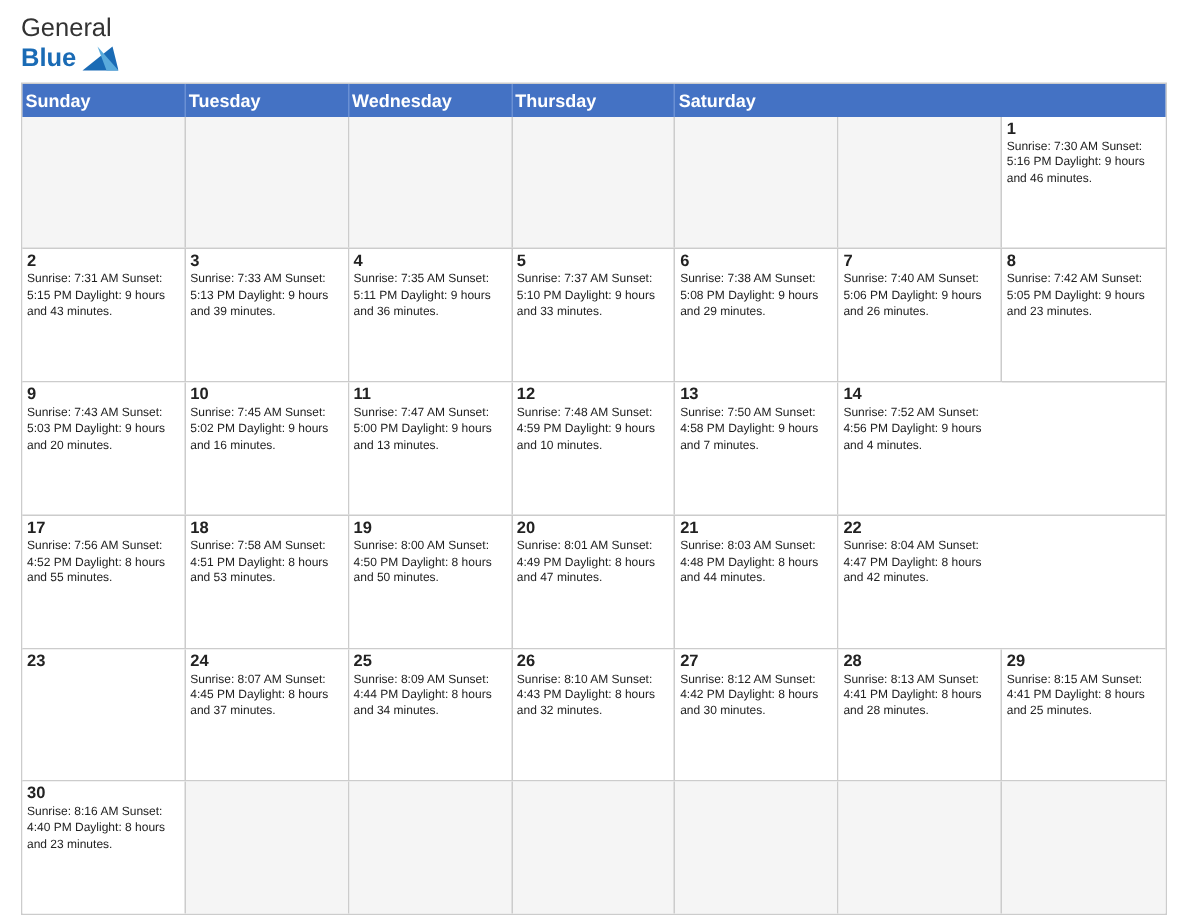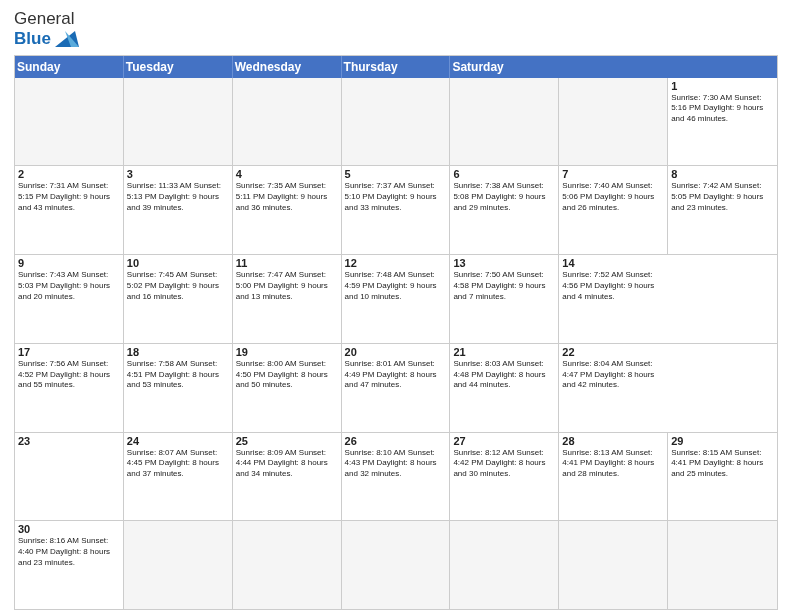--- a/index.html
+++ b/index.html
@@ -144,21 +144,21 @@
         </div>
         <div class="cal-row">
           <div class="cal-cell">
             <span class="day-num">2</span>
             <div class="cell-info">Sunrise: 7:31 AM
 Sunset: 5:15 PM
 Daylight: 9 hours and 43 minutes.</div>
           </div>
           <div class="cal-cell">
             <span class="day-num">3</span>
-            <div class="cell-info">Sunrise: 11:33 AM
+            <div class="cell-info">Sunrise: 7:33 AM
 Sunset: 5:13 PM
 Daylight: 9 hours and 39 minutes.</div>
           </div>
           <div class="cal-cell">
             <span class="day-num">4</span>
             <div class="cell-info">Sunrise: 7:35 AM
 Sunset: 5:11 PM
 Daylight: 9 hours and 36 minutes.</div>
           </div>
           <div class="cal-cell">

